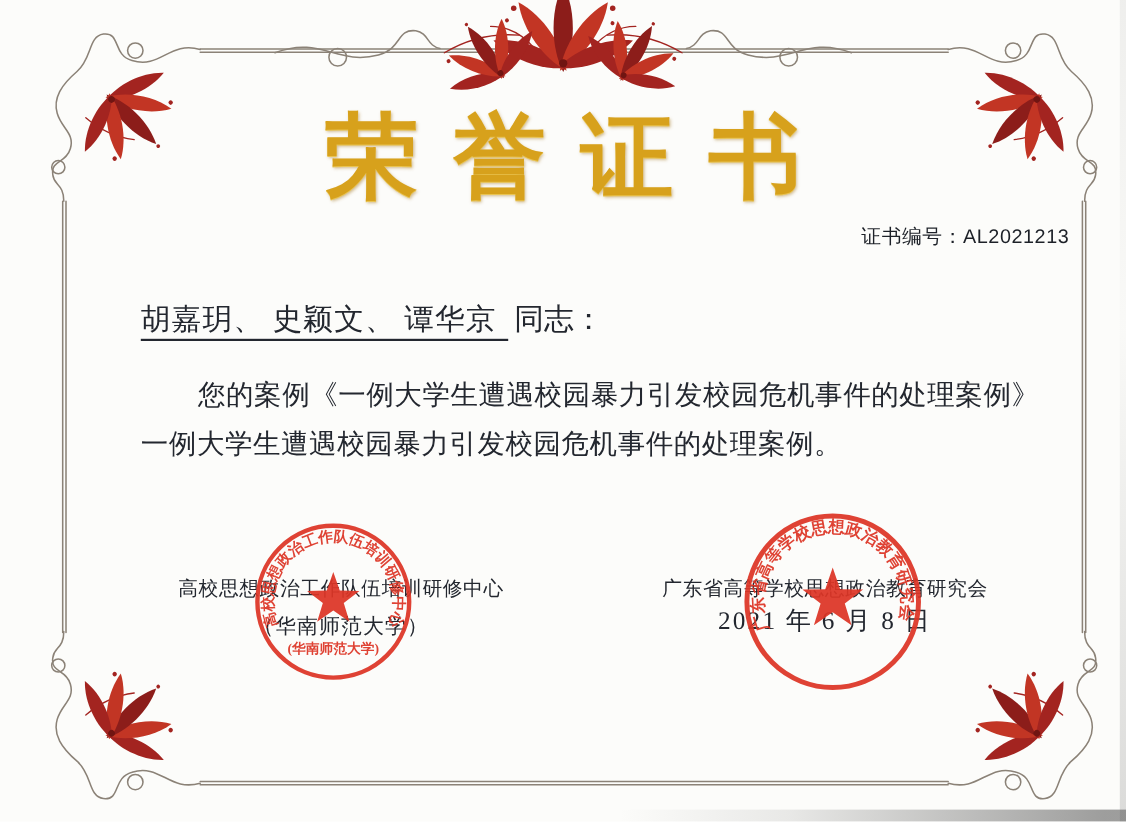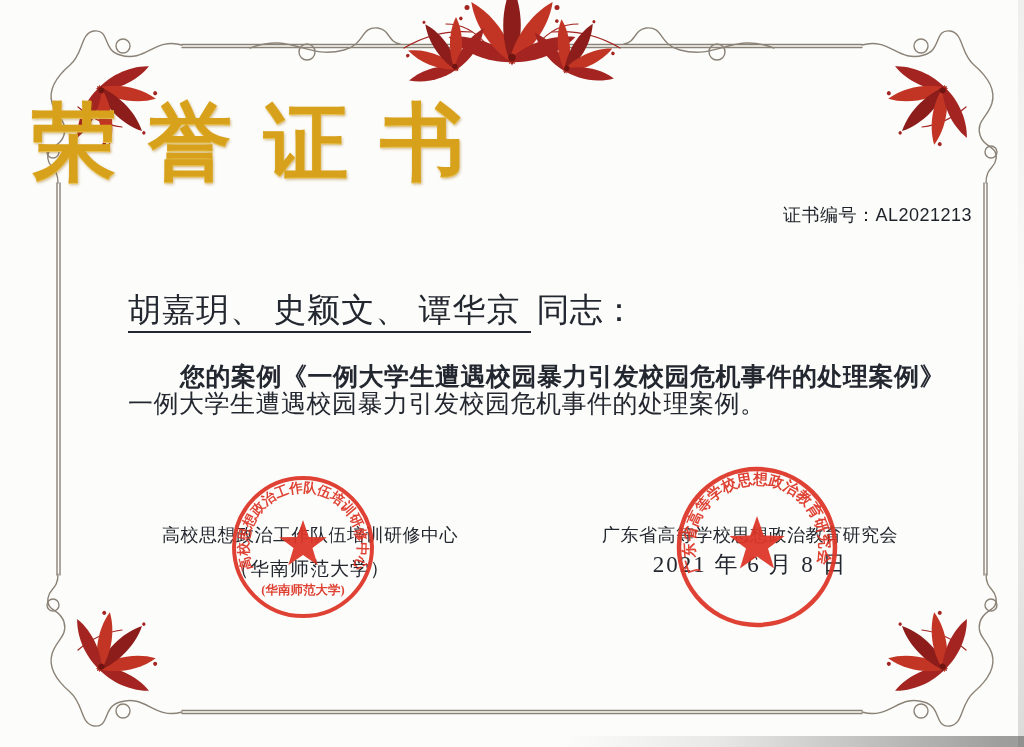--- a/index.html
+++ b/index.html
@@ -8,41 +8,41 @@
     background:#fcfcfa;
     font-family:"Liberation Serif", serif;
     color:#23272f;
   }
   .frame-svg{position:absolute;left:0;top:0;z-index:1;}
   .vine{stroke:#8b8277;fill:none;stroke-width:1.4;stroke-linecap:round;}
   .sprig{stroke:#a32420;fill:none;stroke-width:1.2;stroke-linecap:round;}
 
   .title{
     position:absolute;left:0;right:0;top:86px;z-index:2;
-    text-align:left;font-size:84px;font-weight:bold;
+    text-align:center;font-size:84px;font-weight:bold;
     letter-spacing:32px;text-indent:32px;
     color:#d7a11c;
     text-shadow:0 1px 0 #e9c453, 1px 2px 3px rgba(150,100,5,.45);
   }
   .cert-no{
     position:absolute;left:783px;top:203px;z-index:2;
     font-family:"Liberation Sans", sans-serif;
     font-size:18px;letter-spacing:.5px;color:#1d2128;
   }
   .names-line{
-    position:absolute;left:128px;top:288px;z-index:2;
-    font-size:33px;white-space:nowrap;
+    position:absolute;left:128px;top:272px;z-index:2;
+    font-size:27px;white-space:nowrap;
   }
   .names{border-bottom:2px solid #23272f;padding:0 10px 3px 0;letter-spacing:1px;}
   .salutation{margin-left:6px;}
   .body-line{
     position:absolute;left:128px;z-index:2;
     font-size:25px;white-space:nowrap;letter-spacing:.5px;
   }
-  .l1{top:360px;padding-left:52px;font-weight:bold;}
+  .l1{top:342px;padding-left:52px;}
   .l2{top:387px;}
   .l3{top:426px;padding-left:52px;}
 
   .sig{position:absolute;z-index:2;text-align:center;}
   .sig-left{left:150px;top:523px;width:320px;}
   .sig-right{left:585px;top:523px;width:330px;}
   .sig-org{font-size:18px;letter-spacing:.5px;}
   .sig-right .sig-org{font-size:18px;}
   .sig-note{font-size:19px;margin-top:9px;letter-spacing:1px;}
   .sig-date{font-size:23px;margin-top:2px;letter-spacing:2px;}

